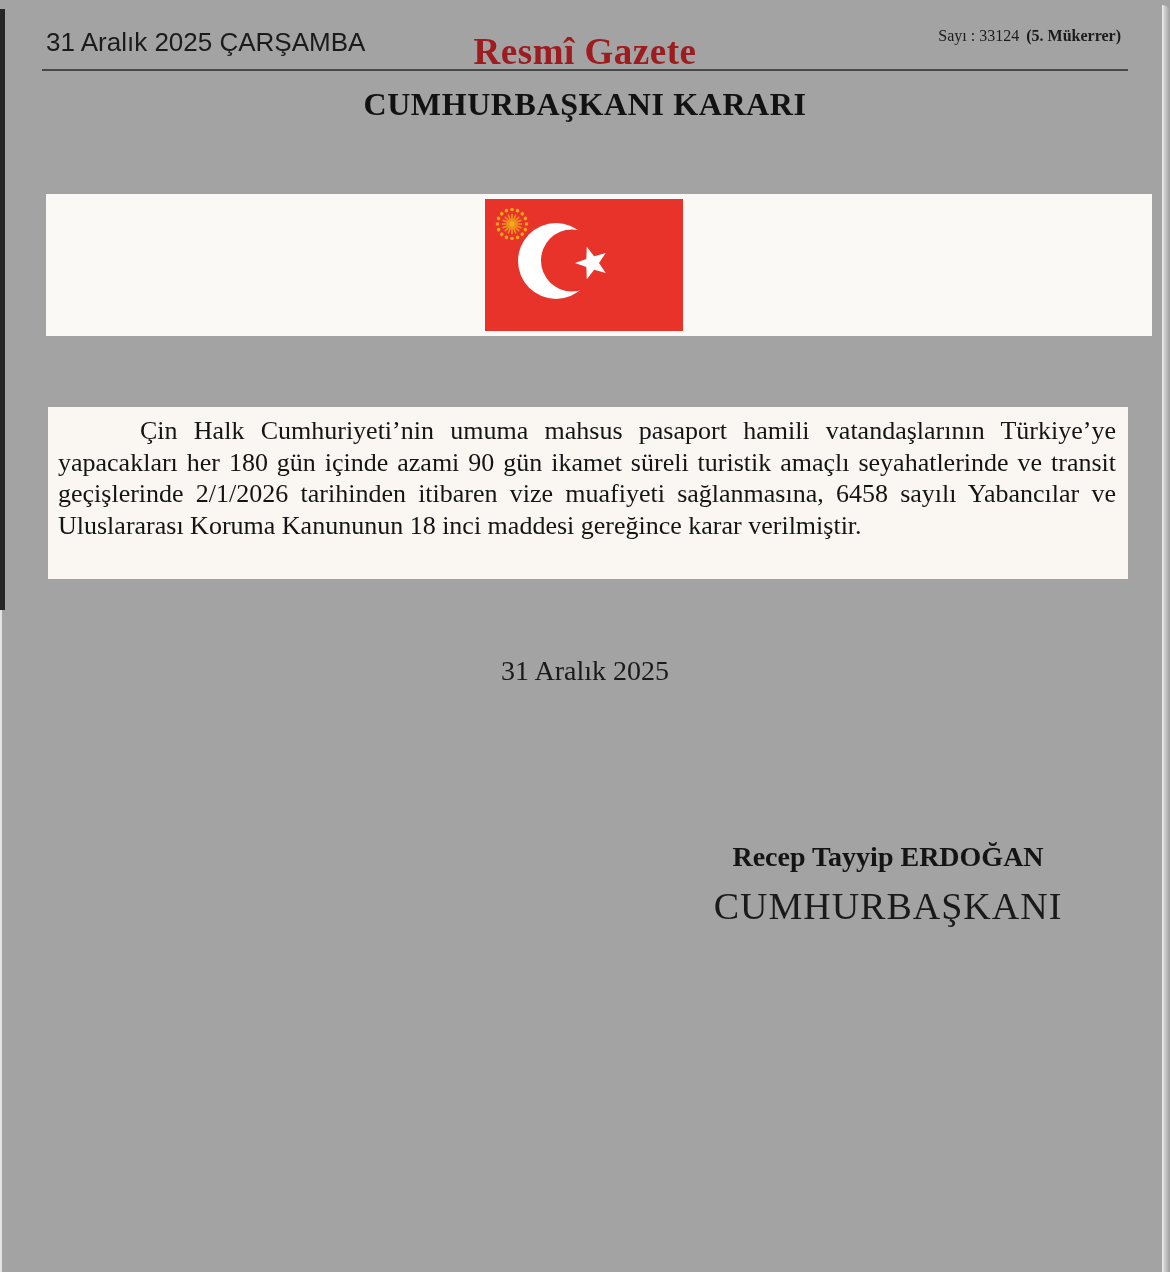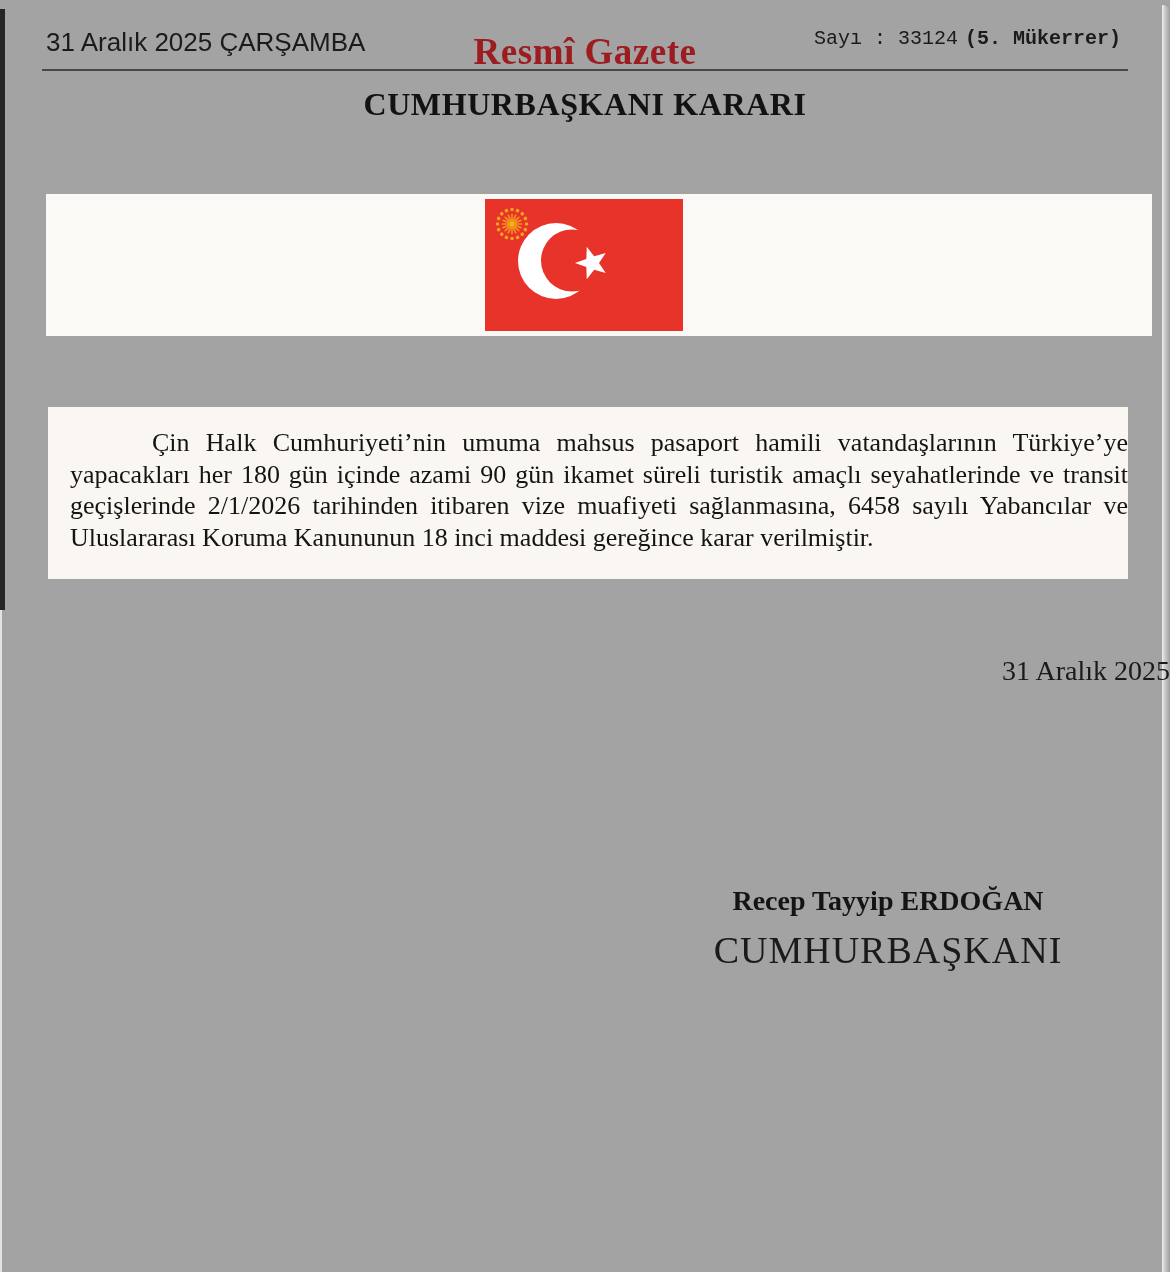--- a/index.html
+++ b/index.html
@@ -27,22 +27,22 @@
     font-size:26px;color:#1b1b1b;white-space:nowrap;
   }
   .masthead{
     position:absolute;left:0;right:0;top:18px;margin:12px;
     text-align:center;
     font-size:37px;font-weight:bold;color:#9c1c20;
     letter-spacing:0.5px;
   }
   .hdr-issue{
     position:absolute;right:49px;top:27px;
-    font-family:Liberation Mono, monospace;
-    font-size:20px;color:#1b1b1b;white-space:nowrap;text-align:center;
+    font-family:Liberation Serif, serif;
+    font-size:16px;color:#1b1b1b;white-space:nowrap;text-align:center;
   }
   .hdr-issue .issue-bold{font-weight:bold;margin-left:7px;}
   .hdr-rule{position:absolute;left:42px;top:69px;width:1086px;height:2px;background:#474747;}
 
   
   .decree-title{
     position:absolute;left:0;right:0;top:86px;margin:0;
     text-align:center;
     font-size:32px;font-weight:bold;color:#121212;
     letter-spacing:0.6px;
@@ -53,34 +53,34 @@
 
   
   .decree-number{
     position:absolute;left:132px;top:358px;
     font-size:27px;font-weight:bold;color:#141414;white-space:nowrap;
   }
 
   
   .body-par{
     position:absolute;left:48px;top:407px;width:1080px;
-    margin:12px;padding:8px 12px 0 10px;box-sizing:border-box;
+    margin:0;padding:8px 12px 0 10px;box-sizing:border-box;
     font-size:26px;line-height:31.5px;
     text-align:justify;text-indent:82px;
     color:#141414;
   }
 
   
   .decision-date{
     position:absolute;left:0;right:0;top:655px;
-    text-align:right;font-size:28px;color:#1a1a1a;
+    text-align:center;font-size:28px;color:#1a1a1a;
   }
 
   
-  .signature{position:absolute;left:688px;top:841px;width:400px;text-align:center;margin-top:44px;}
+  .signature{position:absolute;left:688px;top:841px;width:400px;text-align:center;}
   .sig-name{font-size:28px;font-weight:bold;color:#141414;white-space:nowrap;}
   .sig-title{margin-top:11px;font-size:38px;color:#1a1a1a;letter-spacing:1px;white-space:nowrap;}
 </style>
 </head>
 <body>
 
 <div class="page">
 
   <div class="scan-left-dark"></div>
   <div class="scan-left-faint"></div>

